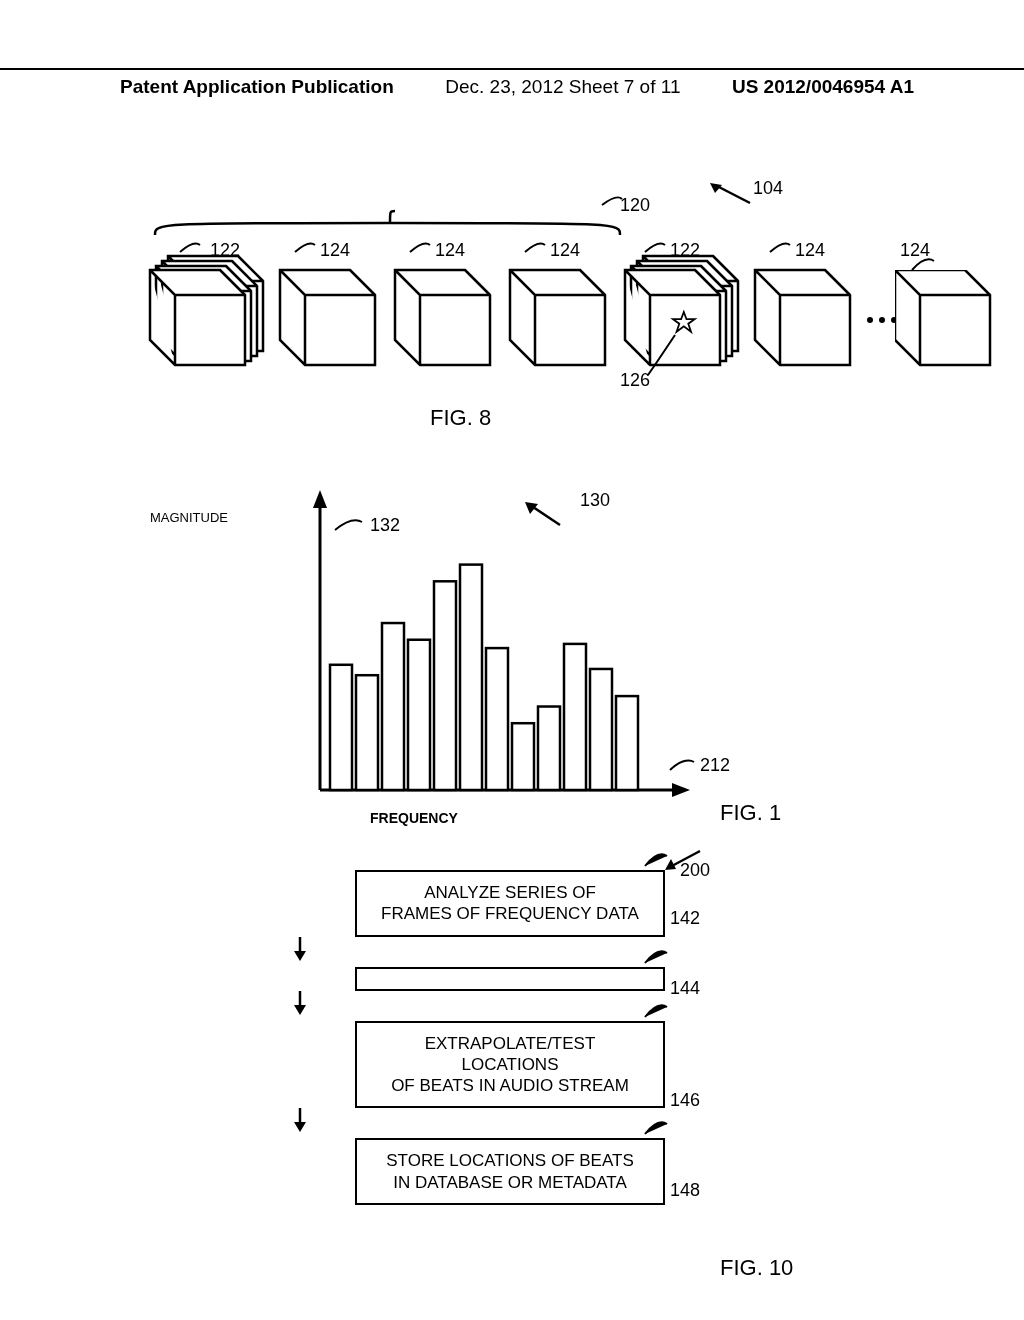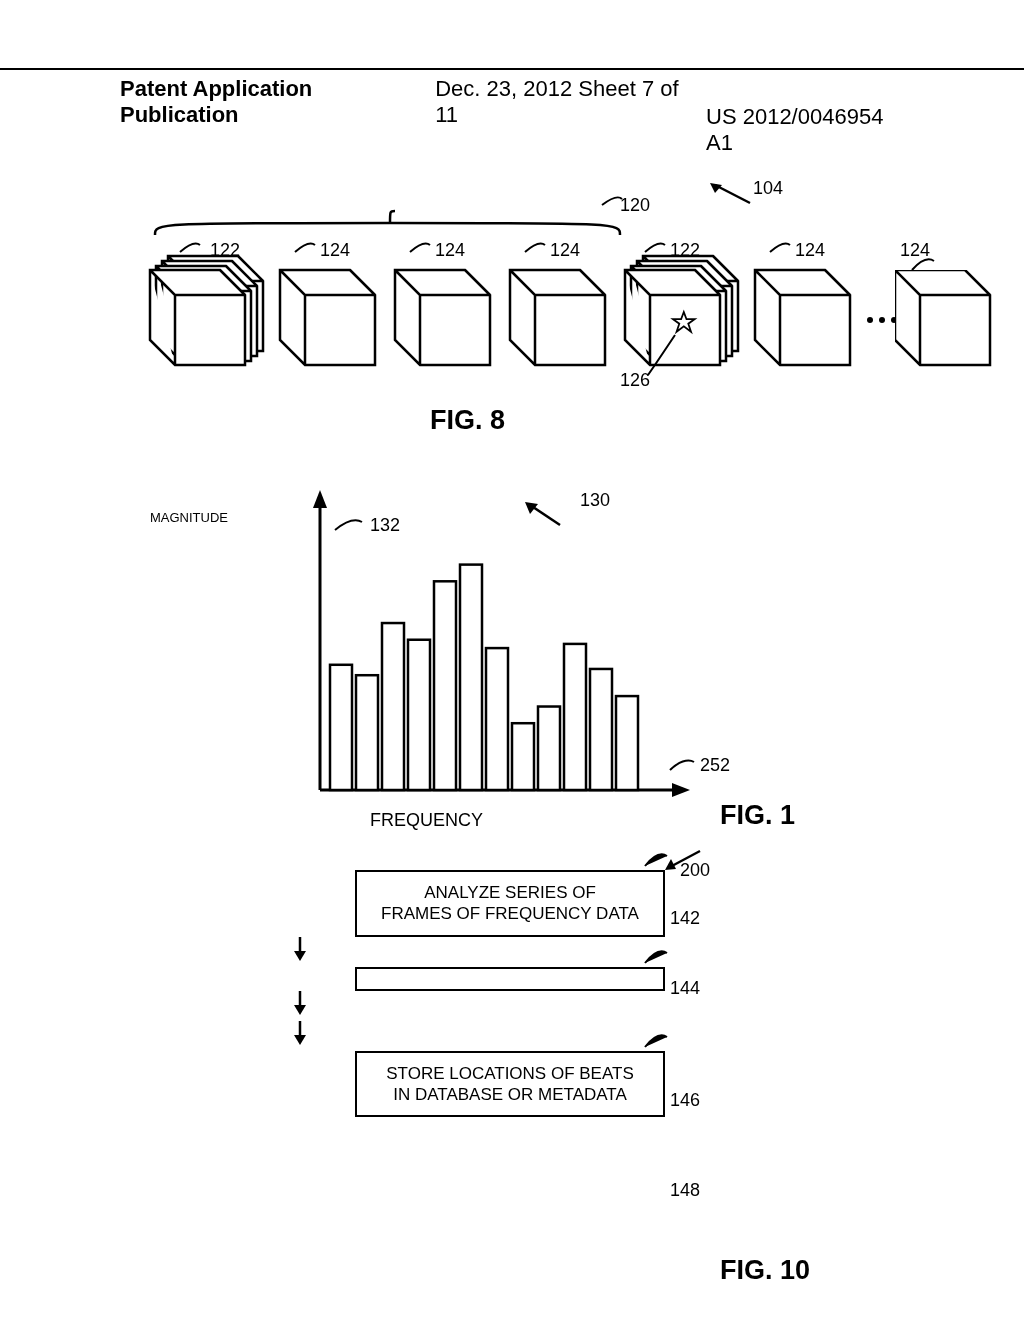--- a/index.html
+++ b/index.html
@@ -11,44 +11,44 @@
     position: relative;
     color: #000;
   }
   .header {
     position: absolute;
     top: 68px;
     left: 0;
     width: 100%;
     border-top: 2px solid #000;
     padding-top: 6px;
-    font-size: 22px;
+    font-size: 19px;
   }
   .header-row {
     display: flex;
     justify-content: space-between;
     padding: 0 110px 0 120px;
   }
   .header-left { font-weight: bold; }
   .header-mid { font-weight: normal; }
-  .header-right { font-weight: normal; margin-top: 28px; }
+  .header-right { font-weight: bold; }
 
   
   .fig8 {
     position: absolute;
     top: 175px;
     left: 140px;
     width: 780px;
     height: 260px;
   }
   .fig8 svg { width: 100%; height: 100%; }
   .fig-caption {
     position: absolute;
-    font-size: 27px;
-    font-weight: bold;
+    font-size: 22px;
+    font-weight: normal;
   }
   .fig8-caption { top: 405px; left: 430px; }
 
   
   .fig9 {
     position: absolute;
     top: 470px;
     left: 200px;
     width: 620px;
     height: 360px;
@@ -58,21 +58,22 @@
   .fig9-ylabel {
     position: absolute;
     top: 510px;
     left: 150px;
     font-size: 13px;
   }
   .fig9-xlabel {
     position: absolute;
     top: 810px;
     left: 370px;
-    font-size: 18px;
+    font-size: 14px;
+    font-weight: bold;
   }
 
   
   .fig10 {
     position: absolute;
     top: 870px;
     left: 290px;
     width: 440px;
     height: 430px;
   }
@@ -229,21 +230,21 @@
 
     <path d="M 135 60 C 145 52 155 48 162 52" stroke="#000" stroke-width="2" fill="none"></path>
 
     <path d="M 470 300 C 478 292 488 288 494 292" stroke="#000" stroke-width="2" fill="none"></path>
   </svg>
 </div>
 <span class="fig9-ylabel">MAGNITUDE</span>
 <span class="fig9-xlabel">FREQUENCY</span>
 <span class="ref-label" style="top:490px; left:580px;">130</span>
 <span class="ref-label" style="top:515px; left:370px;">132</span>
-<span class="ref-label" style="top:755px; left:700px;">252</span>
+<span class="ref-label" style="top:755px; left:700px;">212</span>
 <span class="fig-caption fig9-caption">FIG. 1</span>
 
 <div class="fig10">
   <div style="position:relative;">
 
     <div style="position:absolute; top:-25px; right:10px;">
       <svg width="60" height="30">
           <path d="M 10 22 L 40 6" stroke="#000" stroke-width="2.5"></path>
           <polygon points="5,25 16,24 11,14" fill="#000"></polygon>
         </svg>
@@ -264,20 +265,26 @@
   <div class="flow-box">
     <div style="position:absolute; top:-24px; right:-10px;"><svg width="30" height="22">
           <path d="M 2 18 C 10 8 18 4 24 8" stroke="#000" stroke-width="2"></path>
         </svg></div>
   </div>
   <div><svg width="20" height="26">
         <line x1="10" y1="0" x2="10" y2="16" stroke="#000" stroke-width="2.5"></line>
         <polygon points="10,24 4,14 16,14" fill="#000"></polygon>
       </svg></div>
 
+  <div class="flow-box">
+    <span>EXTRAPOLATE/TEST LOCATIONS<br>OF BEATS IN AUDIO STREAM</span>
+    <div style="position:absolute; top:-24px; right:-10px;"><svg width="30" height="22">
+          <path d="M 2 18 C 10 8 18 4 24 8" stroke="#000" stroke-width="2"></path>
+        </svg></div>
+  </div>
   <div><svg width="20" height="26">
         <line x1="10" y1="0" x2="10" y2="16" stroke="#000" stroke-width="2.5"></line>
         <polygon points="10,24 4,14 16,14" fill="#000"></polygon>
       </svg></div>
 
   <div class="flow-box">
     <span>STORE LOCATIONS OF BEATS<br>IN DATABASE OR METADATA</span>
     <div style="position:absolute; top:-24px; right:-10px;"><svg width="30" height="22">
           <path d="M 2 18 C 10 8 18 4 24 8" stroke="#000" stroke-width="2"></path>
         </svg></div>

